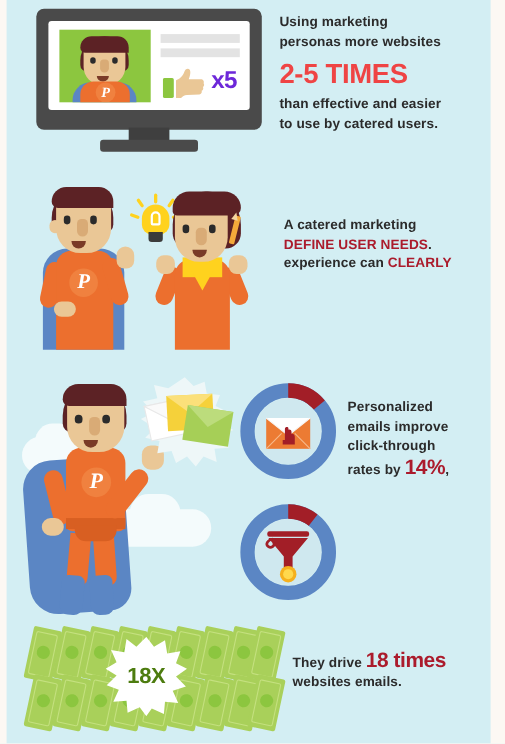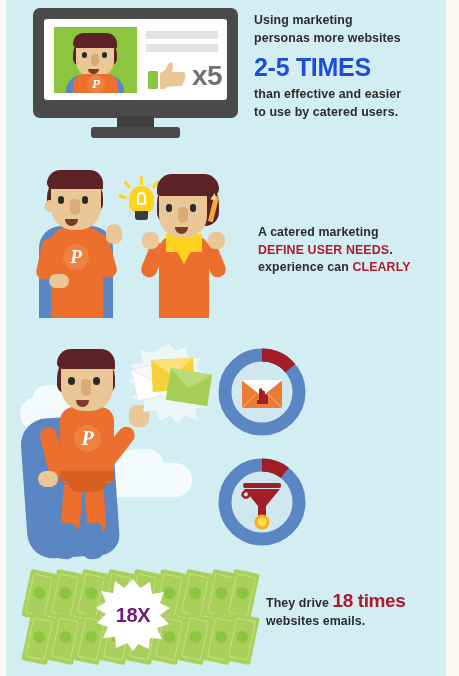--- a/index.html
+++ b/index.html
@@ -6,35 +6,35 @@
   body{
     width:459px;height:676px;overflow:hidden;
     background:#fcf8f3;
     font-family:"Liberation Sans","DejaVu Sans",sans-serif;
   }
   .canvas{position:relative;width:459px;height:676px;overflow:hidden;background:#fcf8f3;}
   .bg{position:absolute;left:6px;top:0;width:440px;height:676px;background:#d3eef3;}
 
   
   .txt{position:absolute;color:#2b2b2b;font-size:12.4px;line-height:17.5px;font-weight:600;letter-spacing:.1px;}
-  .big{color:#1d4ed8;font-weight:700;font-size:25px;line-height:30px;letter-spacing:-.3px;}
+  .big{color:#ef4444;font-weight:700;font-size:25px;line-height:30px;letter-spacing:-.3px;}
   .pct{color:#ab1b2c;font-weight:700;font-size:19px;letter-spacing:-.4px;}
   .caps{color:#ab1b2c;font-weight:700;letter-spacing:.1px;}
 
   
   .monitor{position:absolute;left:33px;top:8px;width:205px;height:130px;}
   .mon-body{position:absolute;left:0;top:0;width:205px;height:110px;background:#4a4a4a;border-radius:7px;}
   .mon-screen{position:absolute;left:11px;top:11px;width:183px;height:81px;background:#ffffff;border-radius:3px;}
   .mon-neck{position:absolute;left:84px;top:108px;width:37px;height:14px;background:#3f3f3f;}
   .mon-base{position:absolute;left:58px;top:119px;width:89px;height:11px;background:#4a4a4a;border-radius:3px;}
   .avatar-box{position:absolute;left:10px;top:8px;width:83px;height:66px;background:#8cc63f;overflow:hidden;}
   .line-a{position:absolute;left:102px;top:12px;width:72px;height:8px;background:#e3e3e3;}
   .line-b{position:absolute;left:102px;top:25px;width:72px;height:8px;background:#e3e3e3;}
   .thumb-wrap{position:absolute;left:104px;top:42px;width:80px;height:30px;}
-  .x5{position:absolute;left:44px;top:-1px;color:#737373;font-size:28px;font-weight:700;letter-spacing:-.5px;}
+  .x5{position:absolute;left:44px;top:-1px;color:#6d28d9;font-size:22px;font-weight:700;letter-spacing:-.5px;}
 
   
   .av-hair{position:absolute;left:19px;top:6px;width:44px;height:32px;background:#5c2225;border-radius:22px 22px 6px 6px;}
   .av-face{position:absolute;left:22px;top:14px;width:38px;height:36px;background:#eac796;border-radius:5px 5px 16px 16px;}
   .av-fringe{position:absolute;left:19px;top:6px;width:44px;height:15px;background:#5c2225;border-radius:22px 22px 0 10px;}
   .av-eye{position:absolute;width:5px;height:6px;background:#2b2b2b;border-radius:3px;top:25px;}
   .av-eye.l{left:28px;} .av-eye.r{left:48px;}
   .av-nose{position:absolute;left:37px;top:27px;width:8px;height:12px;background:#d9ab76;border-radius:4px 4px 5px 5px;}
   .av-mouth{position:absolute;left:34px;top:42px;width:11px;height:5px;background:#7a3b27;border-radius:0 0 6px 6px;}
   .av-cape{position:absolute;left:12px;top:48px;width:58px;height:20px;background:#5b86c4;border-radius:16px 16px 0 0;}
@@ -123,21 +123,21 @@
   .donut{position:absolute;border-radius:50%;}
   .d1{left:218px;top:348px;width:88px;height:88px;}
   .d2{left:218px;top:458px;width:88px;height:88px;}
 
   
   .money{position:absolute;left:24px;top:565px;width:232px;height:100px;}
   .bill{position:absolute;width:26px;height:48px;background:#a9d05a;border-radius:2px;transform:rotate(12deg);}
   .bill i{position:absolute;left:3px;top:4px;right:3px;bottom:4px;border:1.5px solid #c4e07f;border-radius:2px;}
   .bill b{position:absolute;left:7px;top:16px;width:12px;height:12px;background:#8cc63f;border-radius:7px;}
   .starburst{position:absolute;left:72px;top:14px;width:74px;height:72px;}
-  .sb-label{position:absolute;left:0;top:0;width:74px;height:72px;display:flex;align-items:center;justify-content:center;color:#701a75;font-size:20px;font-weight:700;letter-spacing:-.3px;}
+  .sb-label{position:absolute;left:0;top:0;width:74px;height:72px;display:flex;align-items:center;justify-content:center;color:#4d7c0f;font-size:20px;font-weight:700;letter-spacing:-.3px;}
 
   svg{display:block;}
 </style>
 </head>
 <body>
 
 <div class="canvas">
   <div class="bg"></div>
 
   <div class="monitor">
@@ -217,21 +217,21 @@
     <div class="pR-face"></div>
     <div class="pR-fringe"></div>
     <div class="pencil"></div>
     <div class="pencil-tip"></div>
     <div class="pR-eye l"></div>
     <div class="pR-eye r"></div>
     <div class="pR-nose"></div>
     <div class="pR-mouth"></div>
   </div>
 
-  <div class="txt" style="left:258px;top:196px;width:180px;margin-top:28px;">
+  <div class="txt" style="left:258px;top:196px;width:180px;">
     <div>A catered marketing</div>
     <div><span class="caps">DEFINE USER NEEDS</span><span>.</span></div>
     <div><span>experience can </span><span class="caps">CLEARLY</span></div>
   </div>
 
   <div class="hero">
     <div class="cloud c1"></div>
     <div class="cloud c1b"></div>
     <div class="cloud c2"></div>
     <div class="cloud c2b"></div>
@@ -282,20 +282,26 @@
       <g>
         <rect x="24" y="32" width="40" height="28" fill="#ec7b33"></rect>
         <path d="M24 32 L44 48 L64 32 Z" fill="#ffffff"></path>
         <path d="M24 32 L44 48 L64 32" fill="none" stroke="#f6f6f6" stroke-width="1"></path>
         <path d="M24 60 L38 46 M64 60 L50 46" stroke="#f6b98c" stroke-width="1" fill="none"></path>
         <path d="M41 42 L41 52 L39 52 L39 56 L50 56 L50 49 C50 47 48.5 46 47 46.3 L47 44.5 C47 43 45.5 42.2 44.2 42.6 L44.2 41.5 C44.2 39.6 41 39.8 41 42 Z" fill="#a21e27"></path>
       </g>
     </svg>
   </div>
 
+  <div class="txt" style="left:316px;top:362px;width:130px;">
+    <div>Personalized</div>
+    <div>emails improve</div>
+    <div>click-through</div>
+    <div style="margin-top:2px;"><span>rates by </span><span class="pct">14%</span><span>,</span></div>
+  </div>
 
   <div class="donut d2">
     <svg width="88" height="88" viewBox="0 0 88 88">
       <circle cx="44" cy="44" r="37" fill="none" stroke="#5b86c4" stroke-width="13"></circle>
       <path d="M44 7 A37 37 0 0 1 66.7 14.8" fill="none" stroke="#a21e27" stroke-width="13"></path>
       <circle cx="44" cy="44" r="30" fill="#cfe8ef"></circle>
       <g>
         <rect x="25" y="25" width="38" height="5" rx="2" fill="#a21e27"></rect>
         <path d="M26 31 L62 31 L48 48 L48 62 L40 62 L40 48 Z" fill="#a21e27"></path>
         <path d="M30 32 C25 33 23 37 26 39 C28.5 40.7 32 38.5 31 35" fill="none" stroke="#a21e27" stroke-width="2.4"></path>

